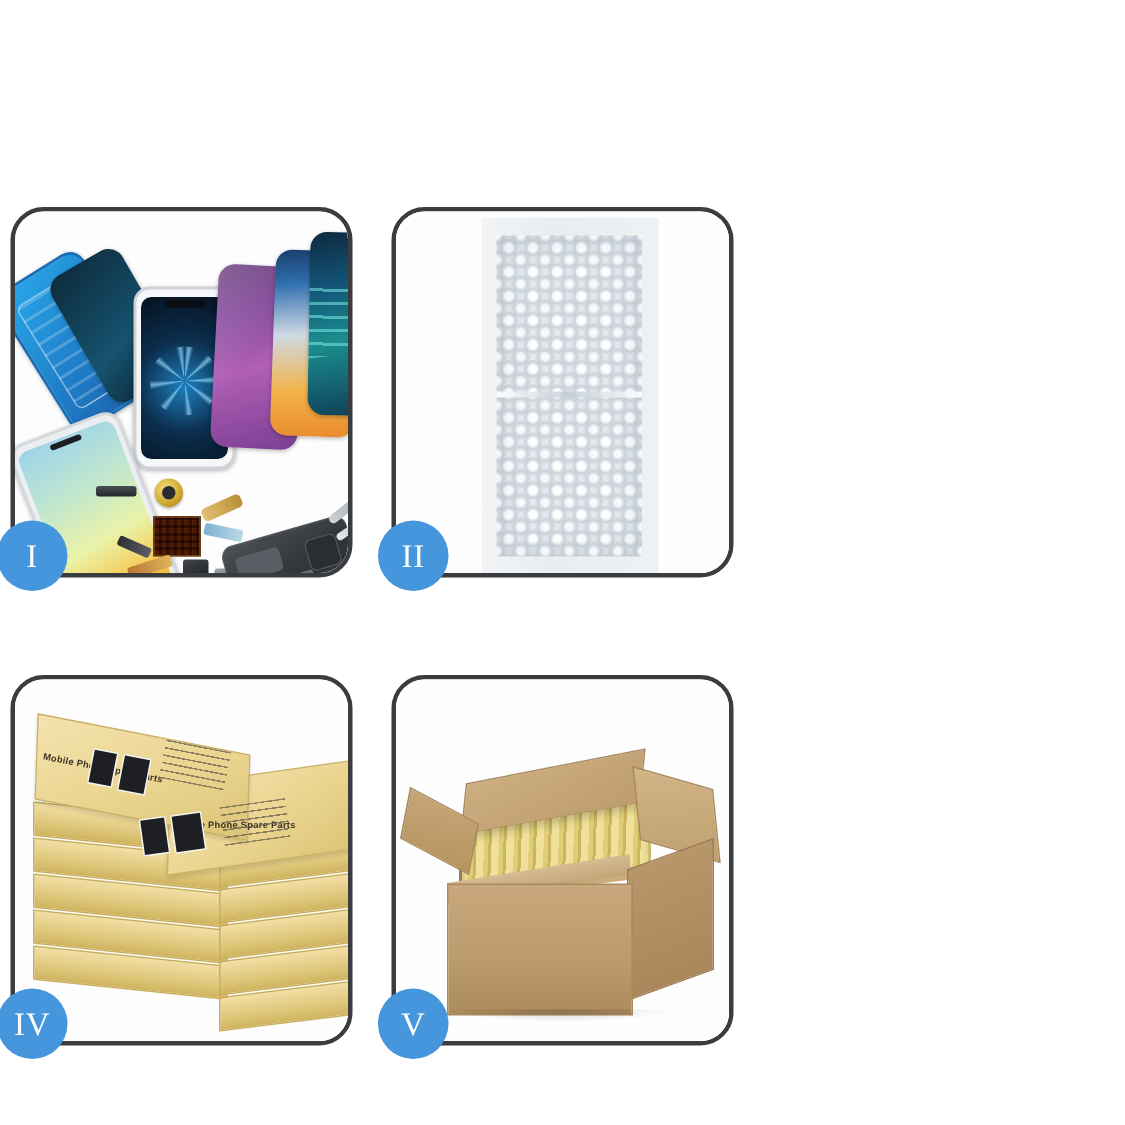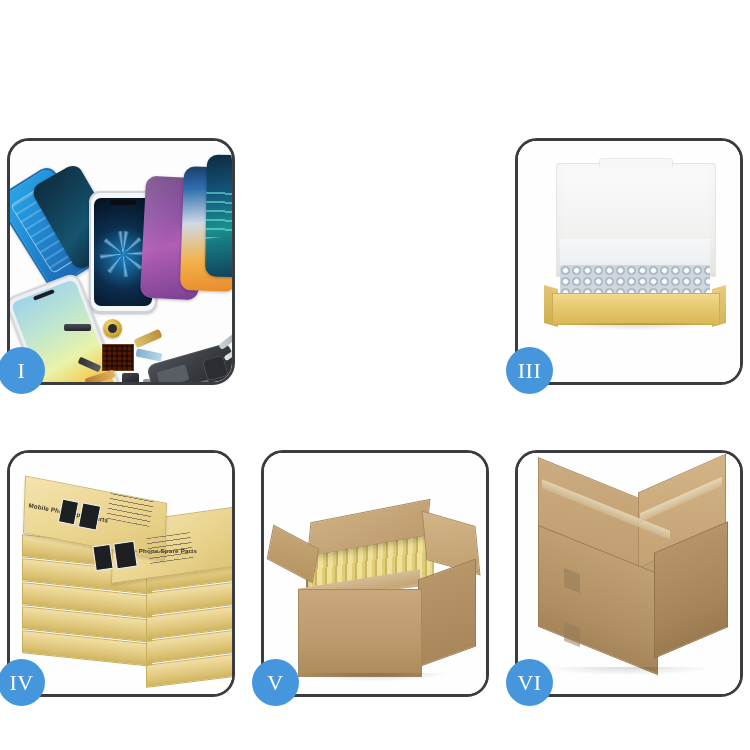--- a/index.html
+++ b/index.html
@@ -507,35 +507,31 @@
             <div class="hcam"></div>
           </div>
           <div class="part driver1"></div>
           <div class="part driver2"></div>
 
         </div>
       </div>
       <div class="badge">I</div>
     </div>
 
-
-    <div class="card r1 c3">
+    <div class="card r1 c2">
       <div class="card-inner">
-        <div class="b3">
-          <div class="b3-lid"></div>
-          <div class="b3-liner"></div>
-          <div class="b3-bub"></div>
-          <div class="b3-lcap"></div>
-          <div class="b3-rcap"></div>
-          <div class="b3-front"></div>
-          <div class="b3-shadow"></div>
+        <div class="bw-bg">
+          <div class="bw-sheet"></div>
+          <div class="bw-pack"></div>
+          <div class="bw-seam"></div>
         </div>
       </div>
-      <div class="badge">III</div>
+      <div class="badge">II</div>
     </div>
+
 
     <div class="card r2 c1">
       <div class="card-inner">
         <div class="b4">
           <div class="stack">
             <div class="slab sl5"></div>
             <div class="slab sl4"></div>
             <div class="slab sl3"></div>
             <div class="slab sl2"></div>
             <div class="slab sl1"></div>
@@ -571,31 +567,15 @@
           <div class="flapFrontEdge"></div>
           <div class="c5-rim"></div>
           <div class="c5-side"></div>
           <div class="c5-front"></div>
           <div class="c5-shadow"></div>
         </div>
       </div>
       <div class="badge">V</div>
     </div>
 
-    <div class="card r2 c3">
-      <div class="card-inner">
-        <div class="b6">
-          <div class="c6-top"></div>
-          <div class="c6-top2"></div>
-          <div class="c6-tape"></div>
-          <div class="c6-tape2"></div>
-          <div class="c6-left"></div>
-          <div class="c6-right"></div>
-          <div class="c6-lbl c6-l1"></div>
-          <div class="c6-lbl c6-l2"></div>
-          <div class="c6-shadow"></div>
-        </div>
-      </div>
-      <div class="badge">VI</div>
-    </div>
 
   </div>
 </div>
 
 </body></html>

